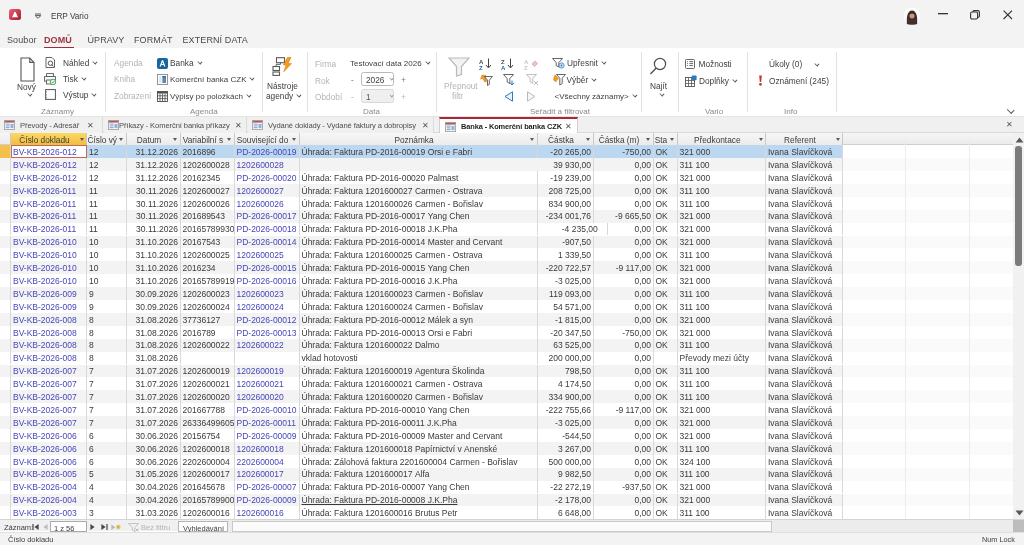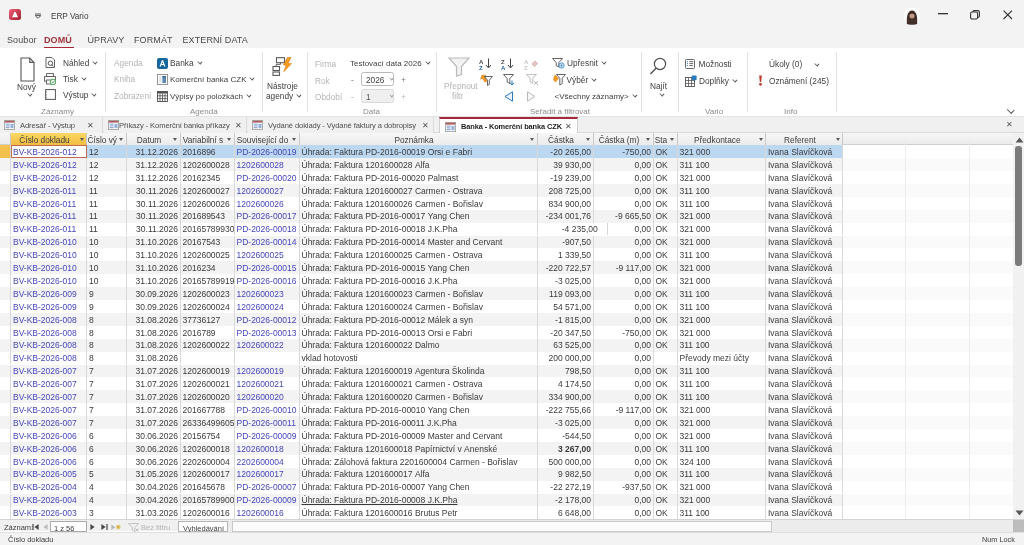--- a/index.html
+++ b/index.html
@@ -281,21 +281,21 @@
 <div id="tabbar">
  <div class="dtab" style="left:0;width:103px">
       <svg class="abs" style="left:4px;top:3px" width="11" height="10" viewBox="0 0 11 10">
         <rect x="0.4" y="0.4" width="10.2" height="9.2" fill="#fff" stroke="#9a9a9a" stroke-width="0.8"></rect>
         <rect x="0.8" y="0.8" width="9.4" height="1.8" fill="#b05a5a"></rect>
         <rect x="1.6" y="3.6" width="4" height="1" fill="#7a98c8"></rect>
         <rect x="1.6" y="5.4" width="4" height="1" fill="#7a98c8"></rect>
         <rect x="1.6" y="7.2" width="4" height="1" fill="#7a98c8"></rect>
         <rect x="6.4" y="3.8" width="3.2" height="4.4" fill="#9ab2d8"></rect>
       </svg>
-      <span class="dtx" style="left:20px">Adresář - Výstup</span>
+      <span class="dtx" style="left:20px">Převody - Adresář</span>
       <span class="tclose" style="left:87px">✕</span>
     </div>
  <div class="dtab" style="left:104px;width:143px">
       <svg class="abs" style="left:4px;top:3px" width="11" height="10" viewBox="0 0 11 10">
         <rect x="0.4" y="0.4" width="10.2" height="9.2" fill="#fff" stroke="#9a9a9a" stroke-width="0.8"></rect>
         <rect x="0.8" y="0.8" width="9.4" height="1.8" fill="#b05a5a"></rect>
         <rect x="1.6" y="3.6" width="4" height="1" fill="#7a98c8"></rect>
         <rect x="1.6" y="5.4" width="4" height="1" fill="#7a98c8"></rect>
         <rect x="1.6" y="7.2" width="4" height="1" fill="#7a98c8"></rect>
         <rect x="6.4" y="3.8" width="3.2" height="4.4" fill="#9ab2d8"></rect>
@@ -393,21 +393,20 @@
       <div class="cell" style="left:766px;width:77px;">Ivana&nbsp;Slavíčková</div>
     </div>
 <div class="row alt" style="top:25.1px;">
       <div class="rsel" style="top:0"></div>
       <div class="rext" style="background:#fafafa"></div>
       <div class="cell lnk" style="left:11px;width:76px;">BV-KB-2026-012</div>
       <div class="cell" style="left:87px;width:39.5px;">12</div>
       <div class="cell ar" style="left:126.5px;width:54.0px;">31.12.2026</div>
       <div class="cell" style="left:180.5px;width:54.0px;">1202600028</div>
       <div class="cell lnk" style="left:234.5px;width:65.0px;">1202600028</div>
-      <div class="cell" style="left:299.5px;width:238.0px;">Úhrada:&nbsp;Faktura&nbsp;1201600028&nbsp;Alfa</div>
       <div class="cell ar" style="left:537.5px;width:56.0px;">39&nbsp;930,00</div>
       <div class="cell ar" style="left:593.5px;width:60.0px;">0,00</div>
       <div class="cell" style="left:653.5px;width:24.0px;">OK</div>
       <div class="cell" style="left:677.5px;width:88.5px;">311&nbsp;100</div>
       <div class="cell" style="left:766px;width:77px;">Ivana&nbsp;Slavíčková</div>
     </div>
 <div class="row wht" style="top:38.0px;">
       <div class="rsel" style="top:0"></div>
       <div class="cell lnk" style="left:11px;width:76px;">BV-KB-2026-012</div>
       <div class="cell" style="left:87px;width:39.5px;">12</div>
@@ -713,21 +712,21 @@
     </div>
 <div class="row alt" style="top:308.9px;">
       <div class="rsel" style="top:0"></div>
       <div class="rext" style="background:#fafafa"></div>
       <div class="cell lnk" style="left:11px;width:76px;">BV-KB-2026-006</div>
       <div class="cell" style="left:87px;width:39.5px;">6</div>
       <div class="cell ar" style="left:126.5px;width:54.0px;">30.06.2026</div>
       <div class="cell" style="left:180.5px;width:54.0px;">1202600018</div>
       <div class="cell lnk" style="left:234.5px;width:65.0px;">1202600018</div>
       <div class="cell" style="left:299.5px;width:238.0px;">Úhrada:&nbsp;Faktura&nbsp;1201600018&nbsp;Papírnictví&nbsp;v&nbsp;Anenské</div>
-      <div class="cell ar" style="left:537.5px;width:56.0px;font-weight:bold;">3&nbsp;267,00</div>
+      <div class="cell ar" style="left:537.5px;width:56.0px;">3&nbsp;267,00</div>
       <div class="cell ar" style="left:593.5px;width:60.0px;">0,00</div>
       <div class="cell" style="left:653.5px;width:24.0px;">OK</div>
       <div class="cell" style="left:677.5px;width:88.5px;">311&nbsp;100</div>
       <div class="cell" style="left:766px;width:77px;">Ivana&nbsp;Slavíčková</div>
     </div>
 <div class="row wht" style="top:321.8px;">
       <div class="rsel" style="top:0"></div>
       <div class="cell lnk" style="left:11px;width:76px;">BV-KB-2026-006</div>
       <div class="cell" style="left:87px;width:39.5px;">6</div>
       <div class="cell ar" style="left:126.5px;width:54.0px;">30.06.2026</div>

